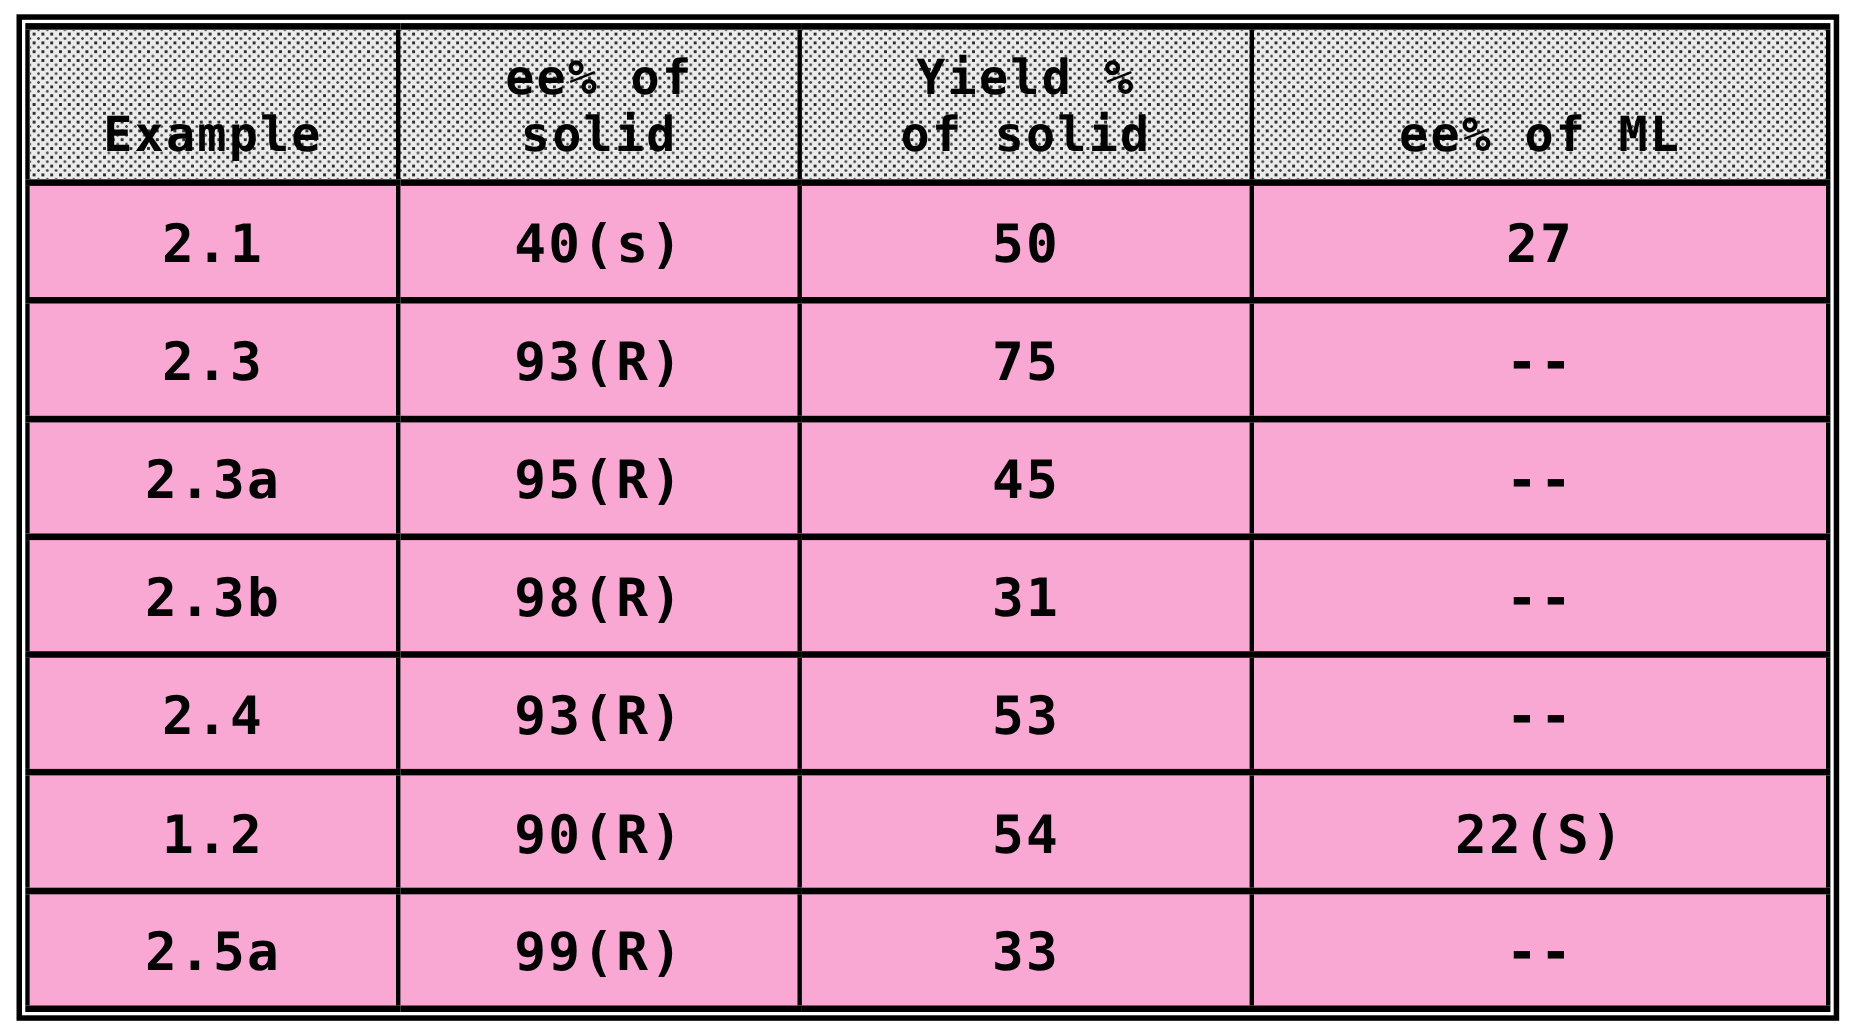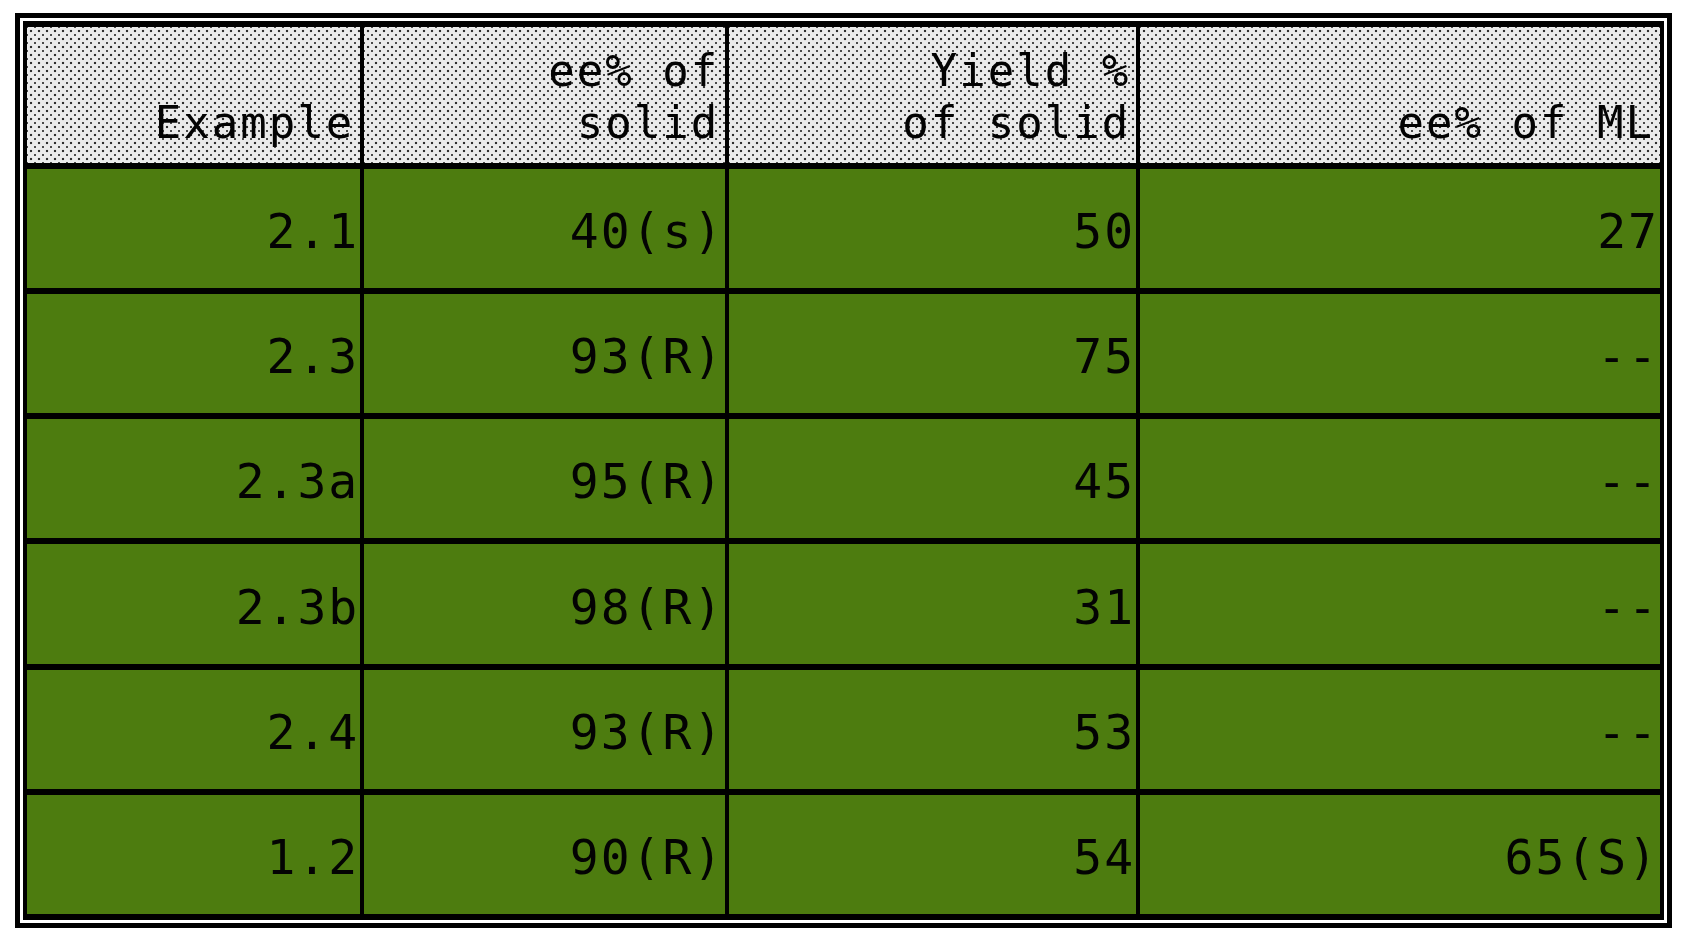--- a/index.html
+++ b/index.html
@@ -31,22 +31,22 @@
     height: 100%;
     border-collapse: collapse;
     table-layout: fixed;
   }
   table.results th,
   table.results td {
     border-left: 4px solid #000;
     border-right: 4px solid #000;
     border-top: 6px solid #000;
     border-bottom: 6px solid #000;
-    text-align: right;
-    font-weight: normal;
+    text-align: center;
+    font-weight: bold;
     overflow: hidden;
   }
   table.results th {
     height: 122px;
     font-size: 44px;
     line-height: 1.18;
     vertical-align: bottom;
     padding: 0 6px 14px 6px;
     white-space: pre-line;
     letter-spacing: 2px;
@@ -56,21 +56,21 @@
       radial-gradient(circle, #2e2e2e 1.25px, rgba(0,0,0,0) 1.6px),
       radial-gradient(circle, #4a4a4a 1.05px, rgba(0,0,0,0) 1.4px);
     background-size: 8px 8px, 8px 8px;
     background-position: 0 0, 4px 4px;
   }
   table.results td {
     font-size: 48px;
     vertical-align: middle;
     padding-top: 6px;
     letter-spacing: 2px;
-    background: #4d7c0f;
+    background: #f9a8d4;
   }
   col.c0 { width: 20.6%; }
   col.c1 { width: 22.3%; }
   col.c2 { width: 25.1%; }
   col.c3 { width: 32.0%; }
 </style>
 </head>
 <body>
 
 <div class="table-frame">
@@ -119,17 +119,23 @@
       <tr>
         <td>2.4</td>
         <td>93(R)</td>
         <td>53</td>
         <td>--</td>
       </tr>
       <tr>
         <td>1.2</td>
         <td>90(R)</td>
         <td>54</td>
-        <td>65(S)</td>
+        <td>22(S)</td>
+      </tr>
+      <tr>
+        <td>2.5a</td>
+        <td>99(R)</td>
+        <td>33</td>
+        <td>--</td>
       </tr>
     </tbody>
   </table>
 </div>
 
 </body></html>

